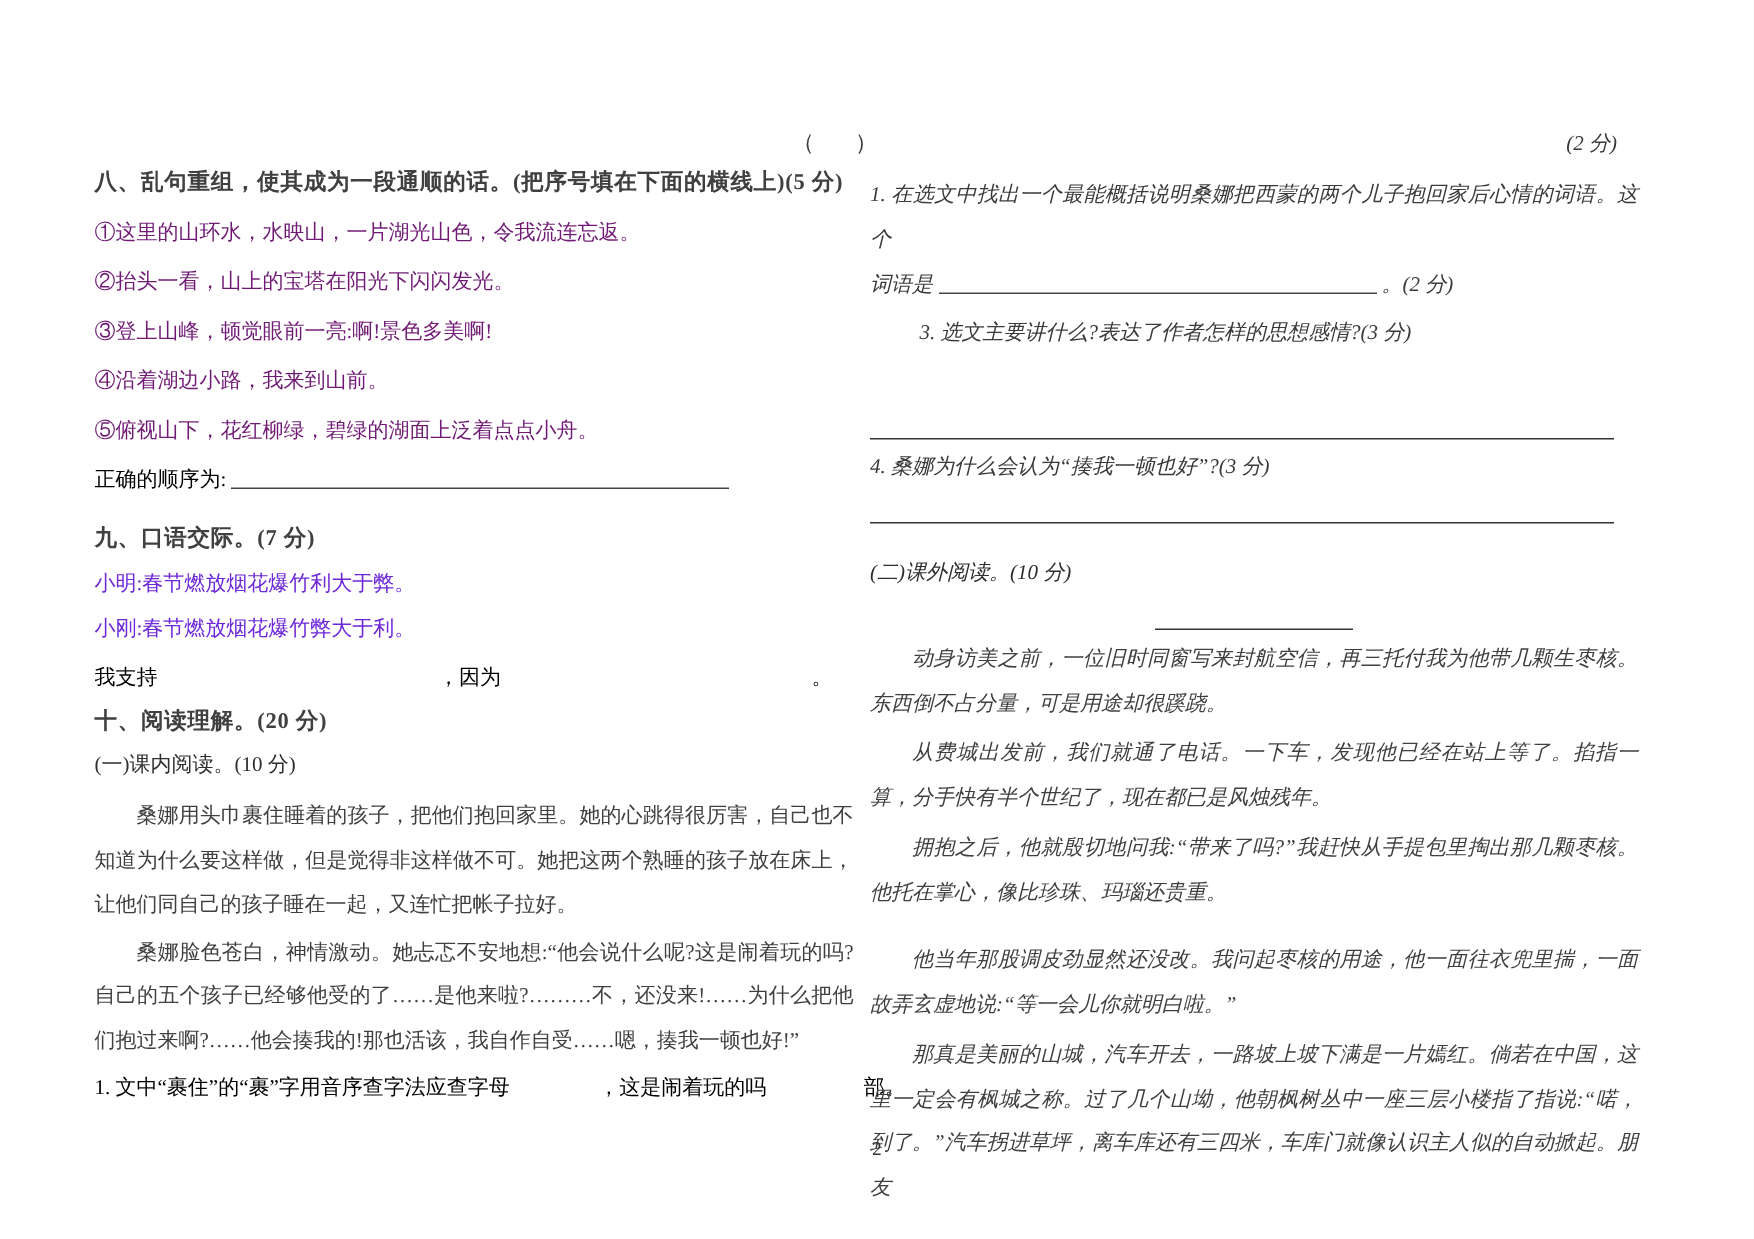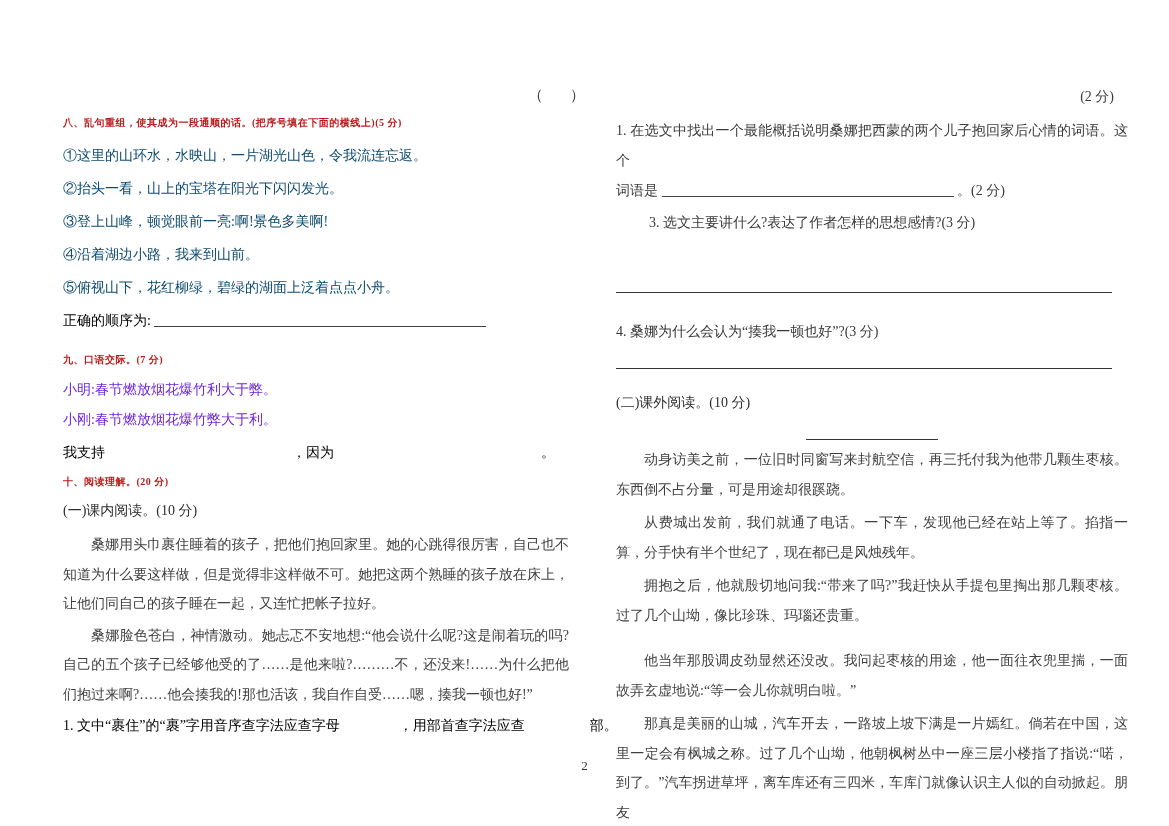--- a/index.html
+++ b/index.html
@@ -6,39 +6,39 @@
   body{
     width:1169px;height:826px;background:#e8e8e8;
     font-family:"Liberation Serif","DejaVu Serif",serif;
   }
   .page{
     position:relative;width:1169px;height:826px;background:#ffffff;
     overflow:hidden;color:#333;
   }
   .col{position:absolute;font-size:14px;}
   #left-col{left:63px;top:84px;width:506px;}
-  #right-col{left:616px;top:84px;width:512px;}
-  .heading{font-weight:700;color:#b91c1c;font-size:10px;line-height:29px;letter-spacing:0.5px;}
+  #right-col{left:580px;top:84px;width:512px;font-style:italic;}
+  .heading{font-weight:700;color:#404040;font-size:15px;line-height:29px;letter-spacing:0.5px;}
   .h8{margin-top:24px;}
   .h9{margin-top:10px;}
   .h10{margin-top:0;}
-  .item{line-height:29px;margin-top:4px;color:#0c4a6e;}
+  .item{line-height:29px;margin-top:4px;color:#701a75;}
   .s9item{line-height:29px;margin-top:1px;color:#6d28d9;}
   .subhead{line-height:29px;margin-top:0;color:#2e2e2e;}
   .row{line-height:29px;margin-top:4px;color:#000000;white-space:nowrap;}
   .para{margin:5px 0 0 0;text-indent:2em;text-align:justify;line-height:29.5px;color:#3f3f3f;}
   .q{line-height:30px;margin-top:2px;color:#3a3a3a;text-align:justify;}
   .ul{display:inline-block;height:1em;border-bottom:1px solid #444;vertical-align:baseline;transform:translateY(2px);}
   .gap{display:inline-block;height:1em;}
   .answer-line{height:0;border-bottom:1.4px solid #333;width:496px;}
   .al-1{margin-top:54px;}
   .al-2{margin-top:21px;}
   .title-line{width:132px;height:0;border-bottom:1.4px solid #333;margin:22px auto 0 auto;}
   .q2row{line-height:30px;margin-top:0;color:#3a3a3a;white-space:nowrap;}
-  .q4{margin-top:24px;}
+  .q4{margin-top:4px;}
   .q3{margin-top:2px;margin-left:33px;}
   .q2{margin-top:6px;}
   .sub2{margin-top:19px;}
   .p1{}
   .corner-brackets{position:absolute;left:528px;top:86px;font-size:15px;color:#3a3a3a;letter-spacing:6px;}
   .top-score{line-height:26px;text-align:right;padding-right:14px;color:#3a3a3a;}
   .page-number{position:absolute;left:0;right:0;top:758px;text-align:center;font-size:13px;color:#333;}
 </style>
 </head>
 <body>
@@ -70,21 +70,21 @@
       <span>。</span>
     </div>
 
     <div class="heading h10">十、阅读理解。(20 分)</div>
     <div class="subhead">(一)课内阅读。(10 分)</div>
     <p class="para">桑娜用头巾裹住睡着的孩子，把他们抱回家里。她的心跳得很厉害，自己也不知道为什么要这样做，但是觉得非这样做不可。她把这两个熟睡的孩子放在床上，让他们同自己的孩子睡在一起，又连忙把帐子拉好。</p>
     <p class="para" style="margin-top:2px">桑娜脸色苍白，神情激动。她忐忑不安地想:“他会说什么呢?这是闹着玩的吗?自己的五个孩子已经够他受的了……是他来啦?………不，还没来!……为什么把他们抱过来啊?……他会揍我的!那也活该，我自作自受……嗯，揍我一顿也好!”</p>
     <div class="row" style="margin-top:2px">
       <span>1. 文中“裹住”的“裹”字用音序查字法应查字母</span>
       <span class="gap" style="width:52px"></span>
-      <span>，用部首查字法应查</span>
+      <span>，这是闹着玩的吗</span>
       <span class="gap" style="width:58px"></span>
       <span>部。</span>
     </div>
   </div>
 
   <div class="col" id="right-col">
     <div class="top-score">(2 分)</div>
     <div class="q q2">1. 在选文中找出一个最能概括说明桑娜把西蒙的两个儿子抱回家后心情的词语。这个</div>
     <div class="q2row">
       <span>词语是</span>
@@ -92,19 +92,19 @@
       <span>。(2 分)</span>
     </div>
     <div class="q q3">3. 选文主要讲什么?表达了作者怎样的思想感情?(3 分)</div>
     <div class="answer-line al-1"></div>
     <div class="q q4">4. 桑娜为什么会认为“揍我一顿也好”?(3 分)</div>
     <div class="answer-line al-2"></div>
     <div class="subhead sub2">(二)课外阅读。(10 分)</div>
     <div class="title-line"></div>
     <p class="para p1">动身访美之前，一位旧时同窗写来封航空信，再三托付我为他带几颗生枣核。东西倒不占分量，可是用途却很蹊跷。</p>
     <p class="para" style="margin-top:4px">从费城出发前，我们就通了电话。一下车，发现他已经在站上等了。掐指一算，分手快有半个世纪了，现在都已是风烛残年。</p>
-    <p class="para" style="margin-top:4px">拥抱之后，他就殷切地问我:“带来了吗?”我赶快从手提包里掏出那几颗枣核。过了几个山坳，像比珍珠、玛瑙还贵重。</p>
+    <p class="para" style="margin-top:4px">拥抱之后，他就殷切地问我:“带来了吗?”我赶快从手提包里掏出那几颗枣核。他托在掌心，像比珍珠、玛瑙还贵重。</p>
     <p class="para" style="margin-top:16px">他当年那股调皮劲显然还没改。我问起枣核的用途，他一面往衣兜里揣，一面故弄玄虚地说:“等一会儿你就明白啦。”</p>
     <p class="para" style="margin-top:4px">那真是美丽的山城，汽车开去，一路坡上坡下满是一片嫣红。倘若在中国，这里一定会有枫城之称。过了几个山坳，他朝枫树丛中一座三层小楼指了指说:“喏，到了。”汽车拐进草坪，离车库还有三四米，车库门就像认识主人似的自动掀起。朋友</p>
   </div>
 
   <div class="page-number">2</div>
 </div>
 
 </body></html>

